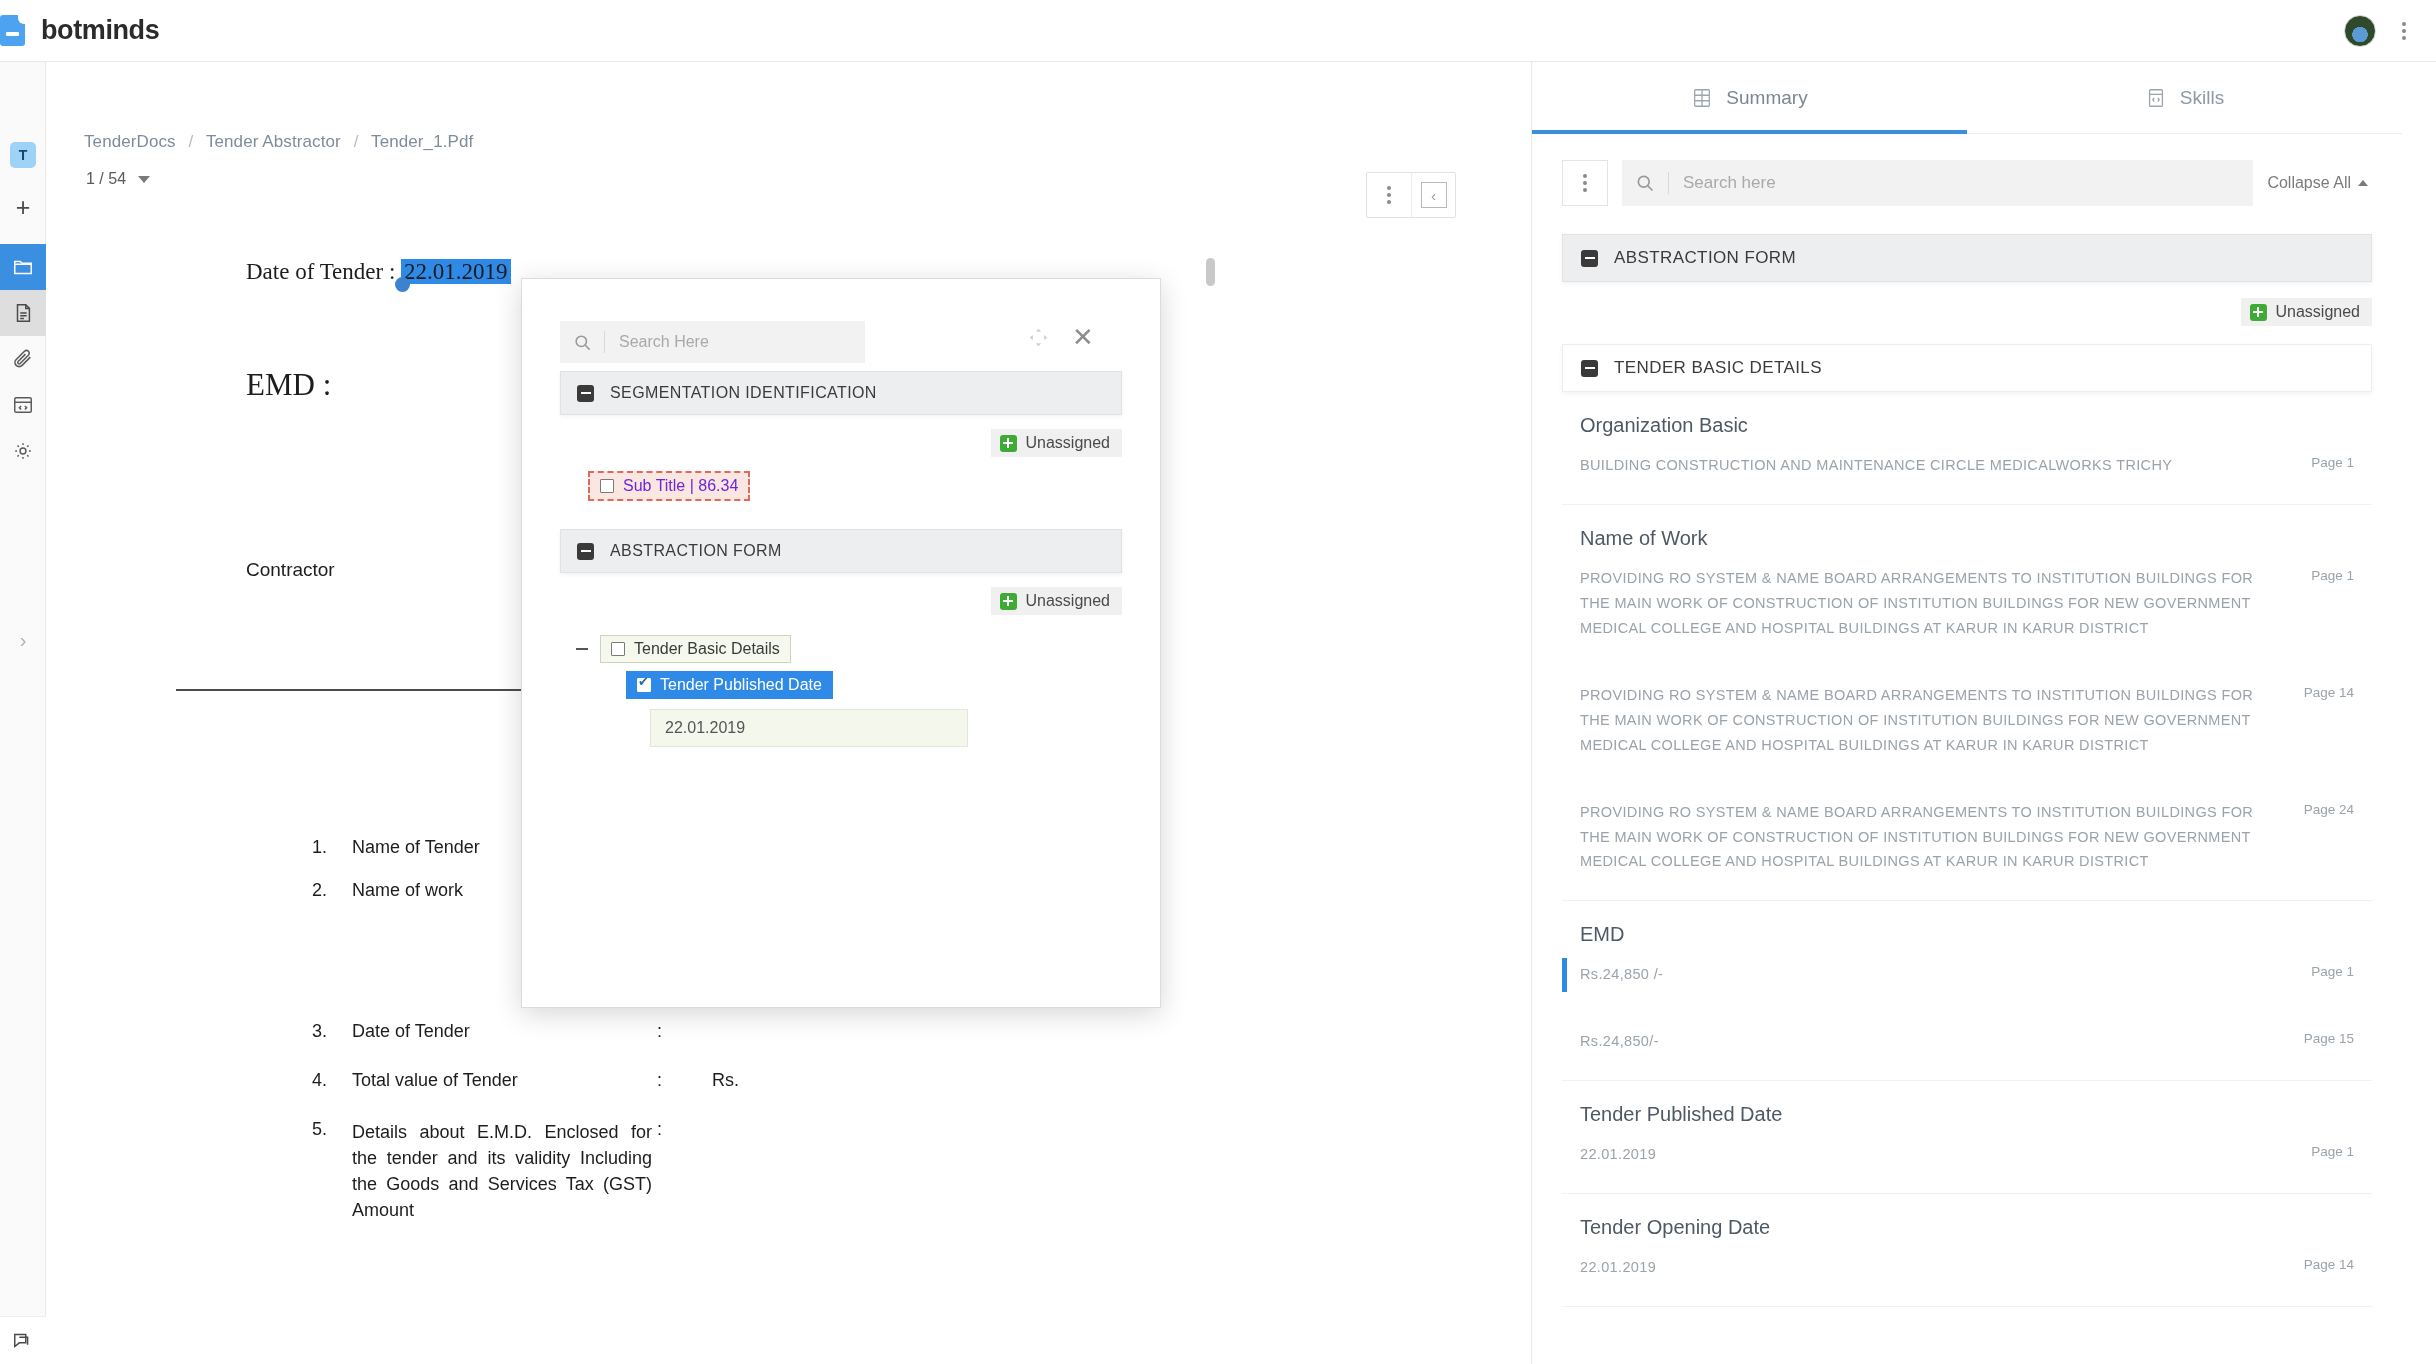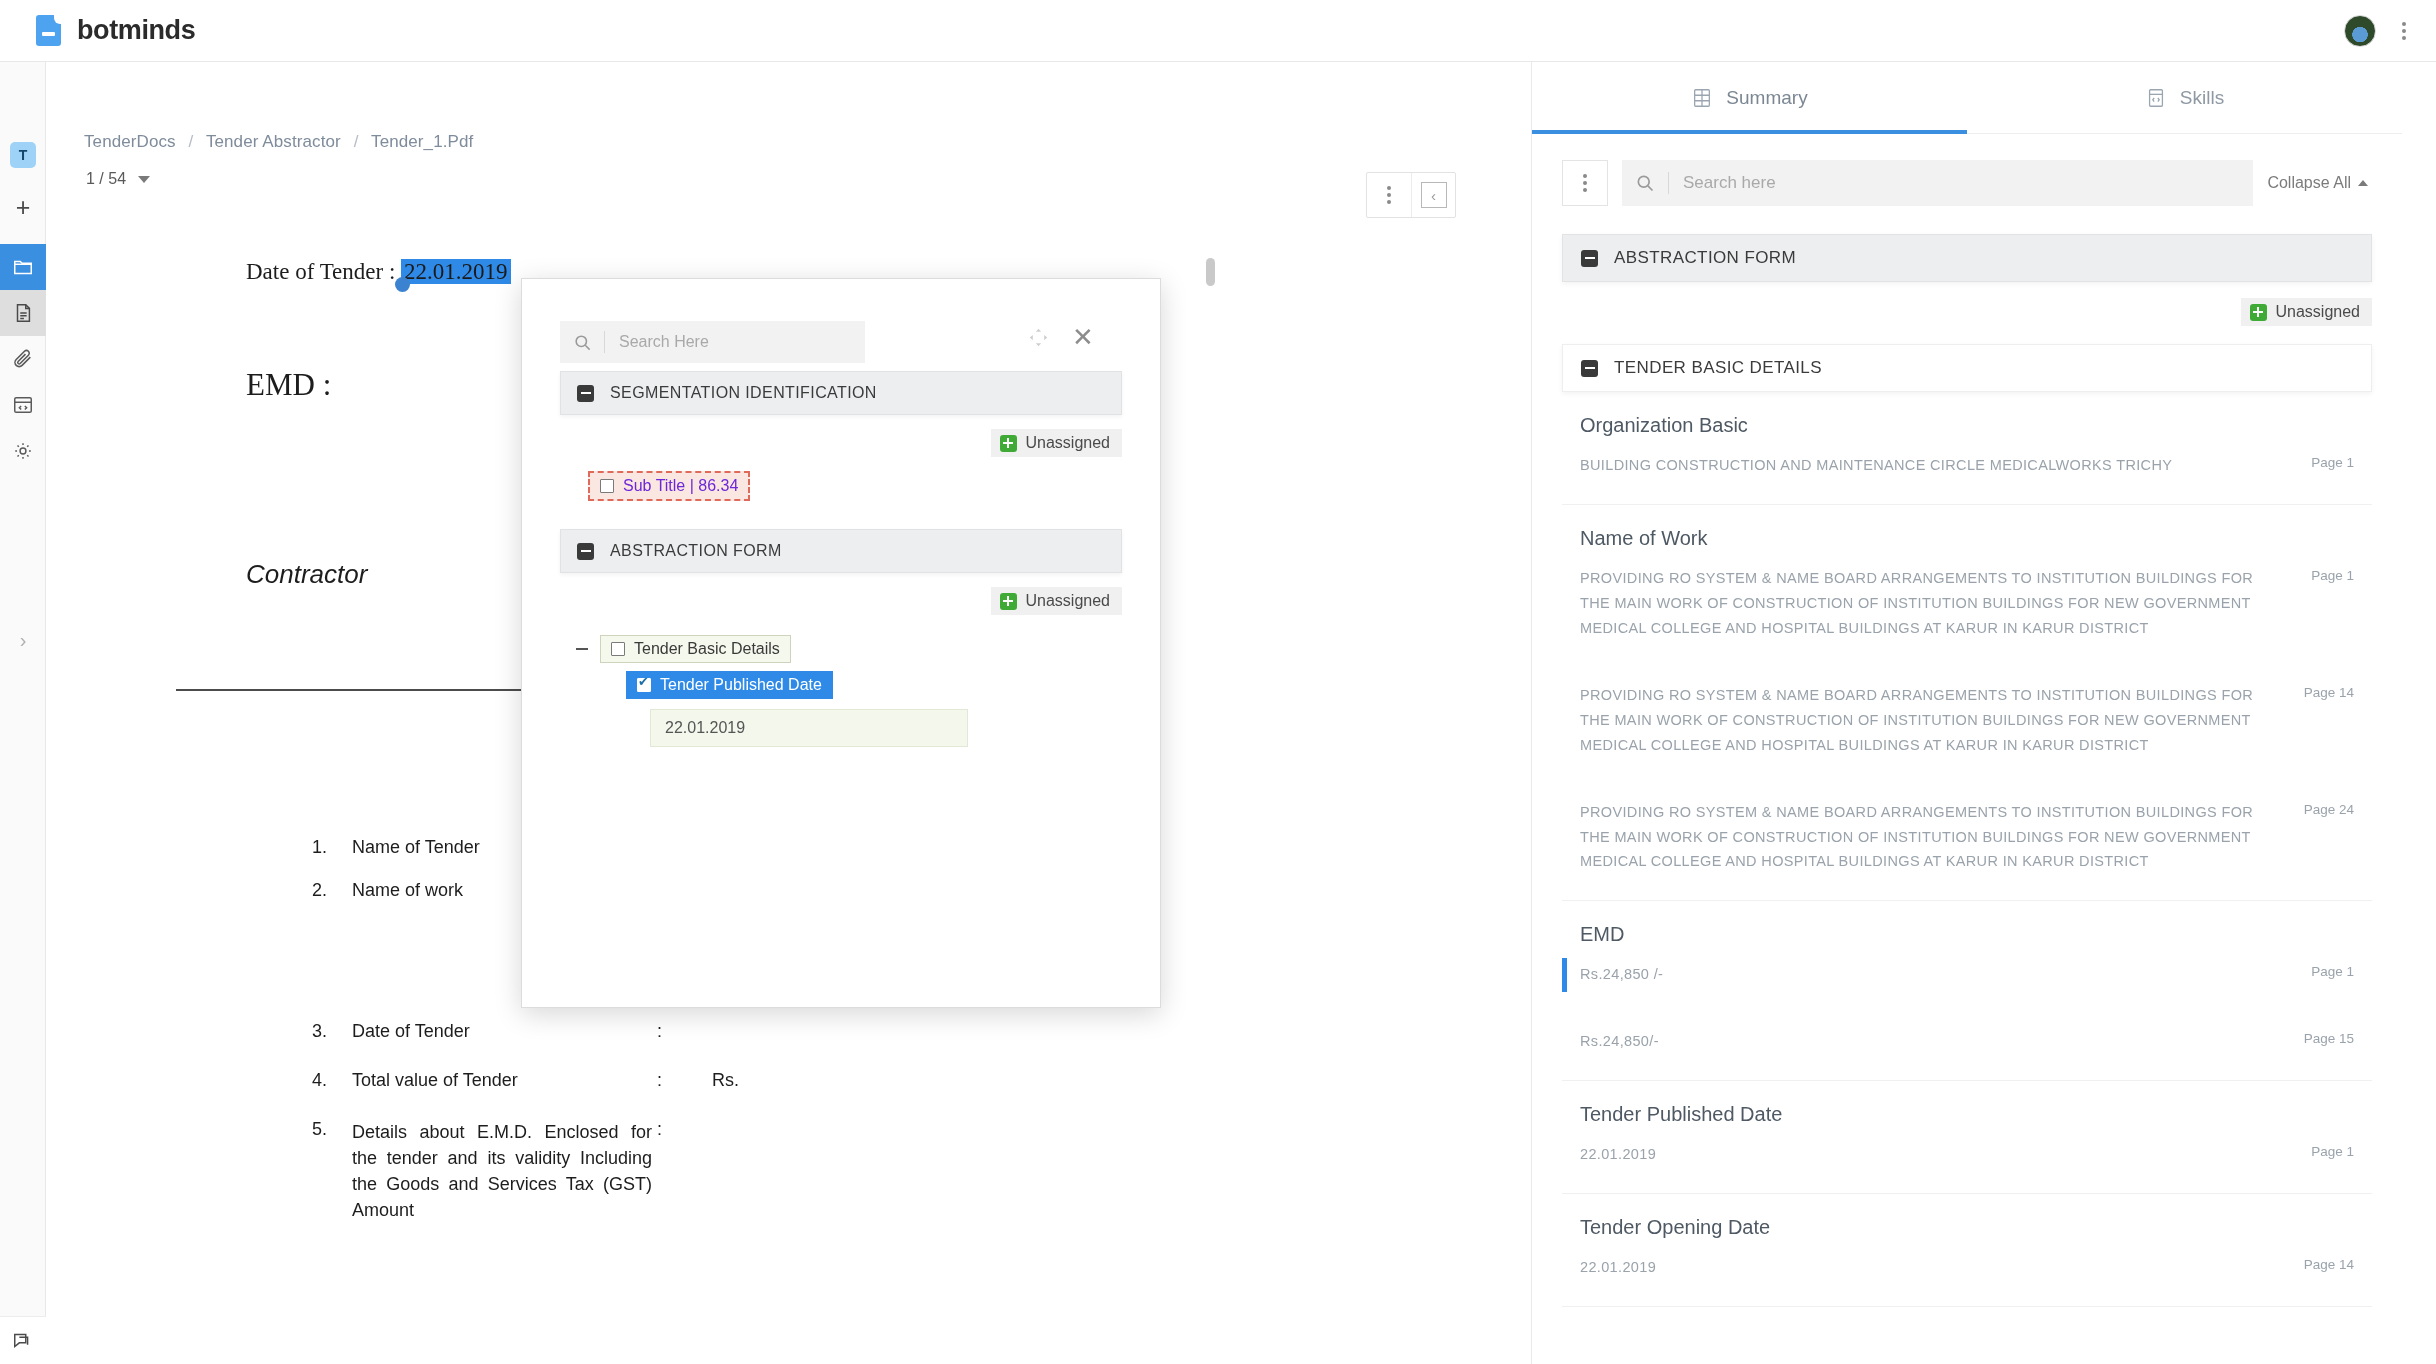--- a/index.html
+++ b/index.html
@@ -8,21 +8,21 @@
     font-family: "Liberation Sans", sans-serif;
     background: #ffffff; overflow: hidden;
   }
 
   
   .topbar {
     position: absolute; left: 0; top: 0; width: 2436px; height: 62px;
     background: #ffffff; border-bottom: 1px solid #e8e8e8;
     display: flex; align-items: center; z-index: 40;
   }
-  .brand { display: flex; align-items: center; gap: 13px; margin-left: 36px; }
+  .brand { display: flex; align-items: center; gap: 13px; }
   .brand-logo { width: 28px; height: 32px; position: relative; }
   .brand-logo .pg {
     position:absolute; left:0; top:0; width:25px; height:31px;
     background:#4da3f0; border-radius:3px 8px 3px 3px;
   }
   .brand-logo .fold {
     position:absolute; right:1px; top:0; width:9px; height:9px;
     background:#ffffff; border-radius: 0 3px 0 6px;
   }
   .brand-logo .bar1 {
@@ -105,21 +105,21 @@
   .dateline { left: 210px; top: 197px; font-size: 23px; font-family: "Liberation Serif", serif; }
   .hl-date {
     background: #2e8ae6; color: #1a1a1a; padding: 0 3px; position: relative;
   }
   .hl-date::after {
     content:''; position:absolute; left:-6px; bottom:-8px; width:15px; height:15px;
     background:#3b82d0; border-radius:50%;
   }
   .emdline { left: 210px; top: 305px; font-size: 31px; font-family: "Liberation Serif", serif; }
   .rsline { left: 525px; top: 305px; font-size: 31px; font-family: "Liberation Serif", serif; }
-  .contractor { left: 210px; top: 497px; font-size: 26px; font-style: italic; }
+  .contractor { left: 210px; top: 497px; font-size: 19px; }
   .hline { position:absolute; left: 140px; top: 627px; width: 970px; height: 2px; background: #4c4c4c; }
   .pgnum2 { left: 975px; top: 682px; font-size: 21px; font-weight: bold; }
   .doc-scrollmark {
     position: absolute; left: 1170px; top: 196px; width: 9px; height: 28px;
     background: #c9c9c9; border-radius: 5px;
   }
   .numlist { position: absolute; left: 276px; top: 775px; width: 480px; font-size: 18px; color:#1d1d1d; }
   .nrow { display: flex; margin-bottom: 22px; position: relative; }
   .nnum { width: 40px; flex: none; }
   .ntext { flex: 1; }

